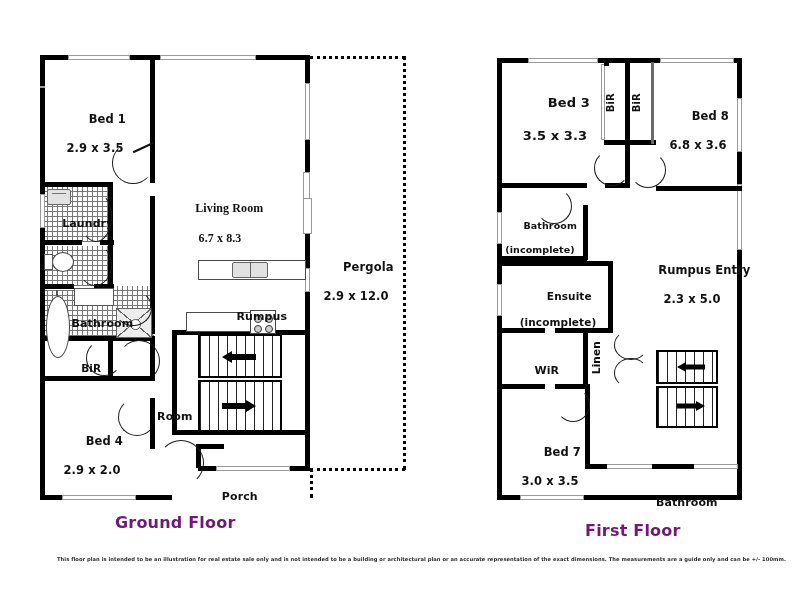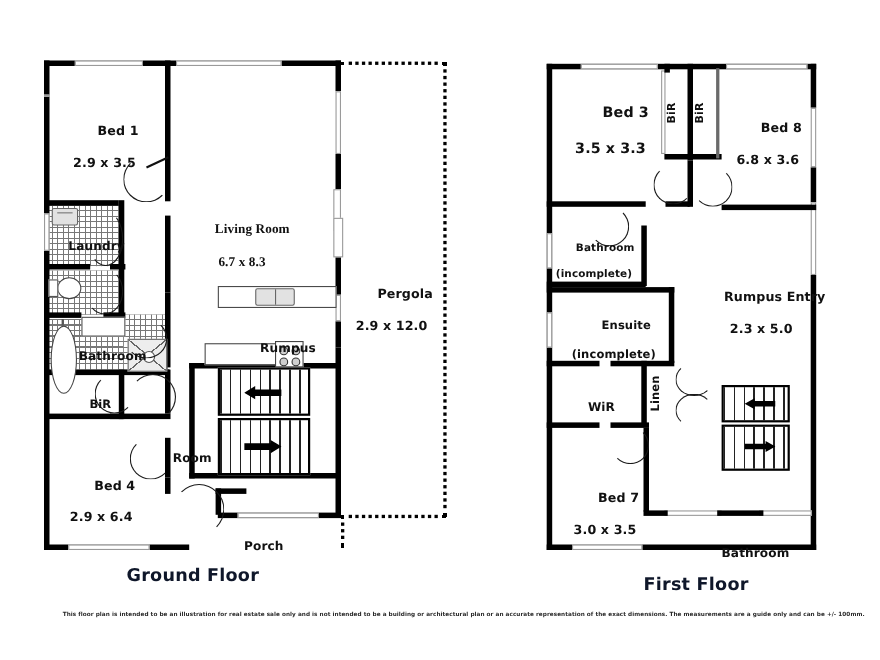--- a/index.html
+++ b/index.html
@@ -16,21 +16,21 @@
   .thin{position:absolute;background:#3a3a3a;}
   .window{position:absolute;background:#ffffff;border:1px solid #9a9a9a;box-sizing:border-box;}
   .label{
     position:absolute;text-align:center;font-weight:bold;
     letter-spacing:.1px;line-height:1.25;white-space:pre;
     color:#111;pointer-events:none;
   }
   .label .dim{display:block;}
   .vert{transform-origin:center center;}
   .floor-title{
-    position:absolute;font-weight:bold;font-size:16px;color:#0f172a;
+    position:absolute;font-weight:bold;font-size:16px;color:#701a75;
     letter-spacing:.2px;white-space:nowrap;
   }
   .disclaimer{
     position:absolute;font-size:5.2px;color:#2a2a2a;white-space:nowrap;
     letter-spacing:.05px;font-weight:bold;
   }
 
   
   .dotline-h{position:absolute;height:0;border-top:3px dotted #000;}
   .dotline-v{position:absolute;width:0;border-left:3px dotted #000;}
@@ -190,21 +190,21 @@
     <div class="label" style="left:48px;top:303px;width:80px;font-size:11px;">
       <span>Bathroom</span>
     </div>
 
     <div class="label" style="left:52px;top:349px;width:56px;font-size:10.5px;">
       <span>BiR</span>
     </div>
 
     <div class="label" style="left:42px;top:420px;width:100px;font-size:11.5px;">
       <span>Bed 4</span>
-      <span class="dim">2.9 x 6.4</span>
+      <span class="dim">2.9 x 2.0</span>
     </div>
 
     <div class="label" style="left:128px;top:396px;width:70px;font-size:11px;">
       <span>Room</span>
     </div>
 
     <div class="label" style="left:160px;top:186px;width:120px;font-size:12px;font-family:Liberation Serif, serif;">
       <span>Living Room</span>
       <span class="dim">6.7 x 8.3</span>
     </div>

